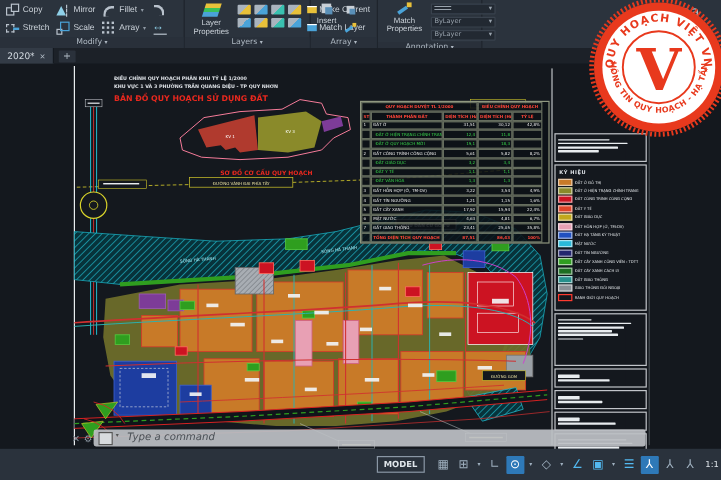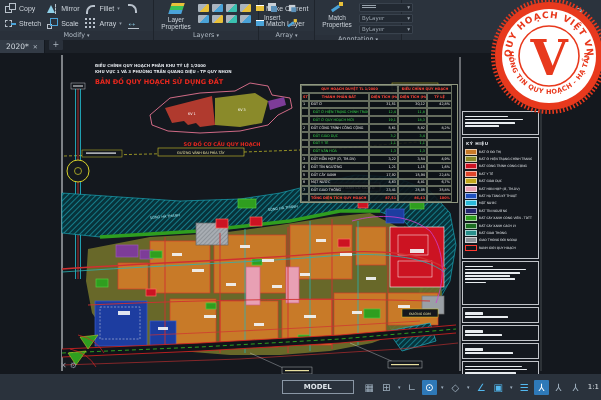--- a/index.html
+++ b/index.html
@@ -46,21 +46,21 @@
   .chip{width:11px;height:8px;border-radius:1px;background:linear-gradient(135deg,#aab4be 50%,#e8c13a 50%)}
   .chip.b{background:linear-gradient(135deg,#aab4be 50%,#4aa3d8 50%)}
   .chip.t{background:linear-gradient(135deg,#aab4be 50%,#3ac1b0 50%)}
   .chipgrid{display:grid;grid-template-columns:repeat(4,12px);grid-auto-rows:9px;gap:2px;padding-top:3px}
   .minichip{width:8px;height:5px;background:#e8c13a;border-top:1px solid #fff}
   .propbars{display:flex;flex-direction:column;gap:2px;padding-top:2px}
   .pbar{width:48px;height:7px;background:#222932;border:1px solid #39424d;border-radius:1px;color:#9aa4ae;font-size:5.5px;line-height:6px;padding:0 2px;display:flex;justify-content:space-between}
   .pbar .lines{width:14px;height:5px;margin-top:1px;background:repeating-linear-gradient(#9aa4ae 0 1px,transparent 1px 2.5px)}
   .measure{position:absolute;top:3px;right:18px;color:#aeb8c2;font-size:13px;z-index:4}
   
-  .tabbar{position:absolute;top:40px;left:0;width:526px;height:13px;background:#1c2128;z-index:3;display:flex;}
+  .tabbar{position:absolute;top:40px;left:0;width:526px;height:13px;background:#1c2128;z-index:3;display:flex;align-items:center}
   .dtab{height:13px;background:#333b46;color:#d2d9e0;font-size:7.5px;display:flex;align-items:center;gap:4px;padding:0 6px;border-right:1px solid #141920}
   .dtab .xicon::after{content:"✕";font-size:6px;color:#aeb8c2}
   .newtab{width:14px;height:10px;margin-left:4px;background:#2a313b;color:#aeb8c2;font-size:8px;line-height:9px;text-align:center;border-radius:1px}
   
   .canvas{position:absolute;top:53px;left:0;width:521px;height:321px;background:#14181e;z-index:1}
   .mapsvg{position:absolute;left:0;top:0}
   
   .lt{position:absolute;left:300px;top:31px;width:156px;background:rgba(13,17,23,.88);
       display:grid;grid-template-columns:8px 60px 29px 29px 25px;border:1px solid #8f977f;z-index:5}
   .lt .c{border:0.5px solid rgba(190,200,165,.5);padding:0.8px 1px;font-size:3.4px;line-height:4.2px;color:#e8e8e8;white-space:nowrap;overflow:hidden}
@@ -82,21 +82,21 @@
   
   .cmdgrip{position:absolute;left:60px;top:306px;width:18px;height:13px;color:#8a95a0;font-size:8px;display:flex;gap:3px;align-items:center;z-index:20}
   .cmdbar{position:absolute;left:78px;top:305px;width:460px;height:14px;background:rgba(188,192,196,.93);
      border-radius:2px;display:flex;align-items:center;gap:4px;padding:0 4px;z-index:20;box-sizing:border-box}
   .cmdicon{width:10px;height:9px;border:1px solid #555;background:#d8dbde;position:relative}
   .cmdicon::after{content:"▾";position:absolute;right:-6px;top:-1px;font-size:5px;color:#555}
   .cmdtext{margin-left:8px;font-style:italic;font-size:8.5px;color:#4a4f55}
   
   .statusbar{position:absolute;top:374px;left:0;width:601px;height:26px;background:#2a323c;z-index:3;
      display:flex;align-items:center;justify-content:flex-end;gap:2px;padding-right:2px;box-sizing:border-box}
-  .model{border:1px solid #8a97a5;color:#dfe5ea;font-size:7px;font-weight:bold;padding:2px 21px;margin-right:6px}
+  .model{border:1px solid #8a97a5;color:#dfe5ea;font-size:7px;font-weight:bold;padding:2px 5px;margin-right:6px}
   .sic{width:15px;height:15px;text-align:center;line-height:15px;font-size:10px;color:#9fb0bf}
   .sic.act{color:#53b9f0}
   .sic.actbg{background:#2e79b8;color:#fff;border-radius:1px}
   .scaret{width:7px;text-align:center;font-size:5px;color:#9fb0bf}
   .sscale{color:#dfe5ea;font-size:7px;font-weight:normal;margin-left:3px}
   
   .stamp{position:absolute;left:488px;top:-5px;z-index:50}
 </style>
 </head>
 <body>
@@ -585,20 +585,24 @@
     <div class="rcbox" style="top:282px;height:9px;border:0">
       <div class="rednote">CHI TIẾT XEM BẢN ĐỒ QUY HOẠCH GIAO THÔNG</div>
     </div>
 
   </div>
 
   <div class="cmdgrip">
       <span>✕</span>
       <span>⚙</span>
     </div>
+  <div class="cmdbar">
+    <span class="cmdicon"></span>
+    <span class="cmdtext">Type a command</span>
+  </div>
 </div>
 
 <div class="statusbar">
   <div class="model">MODEL</div>
   <span class="sic">▦</span>
   <span class="sic">⊞</span>
   <span class="scaret">▾</span>
   <span class="sic">∟</span>
   <span class="sic actbg">⊙</span>
   <span class="scaret">▾</span>

